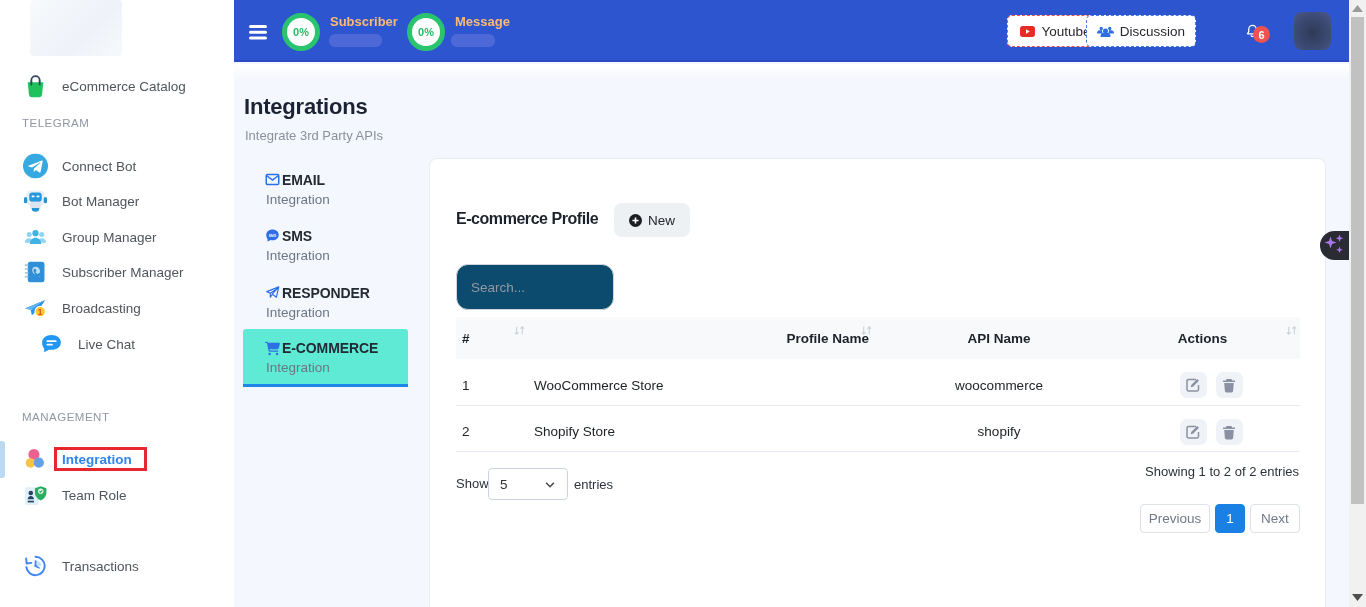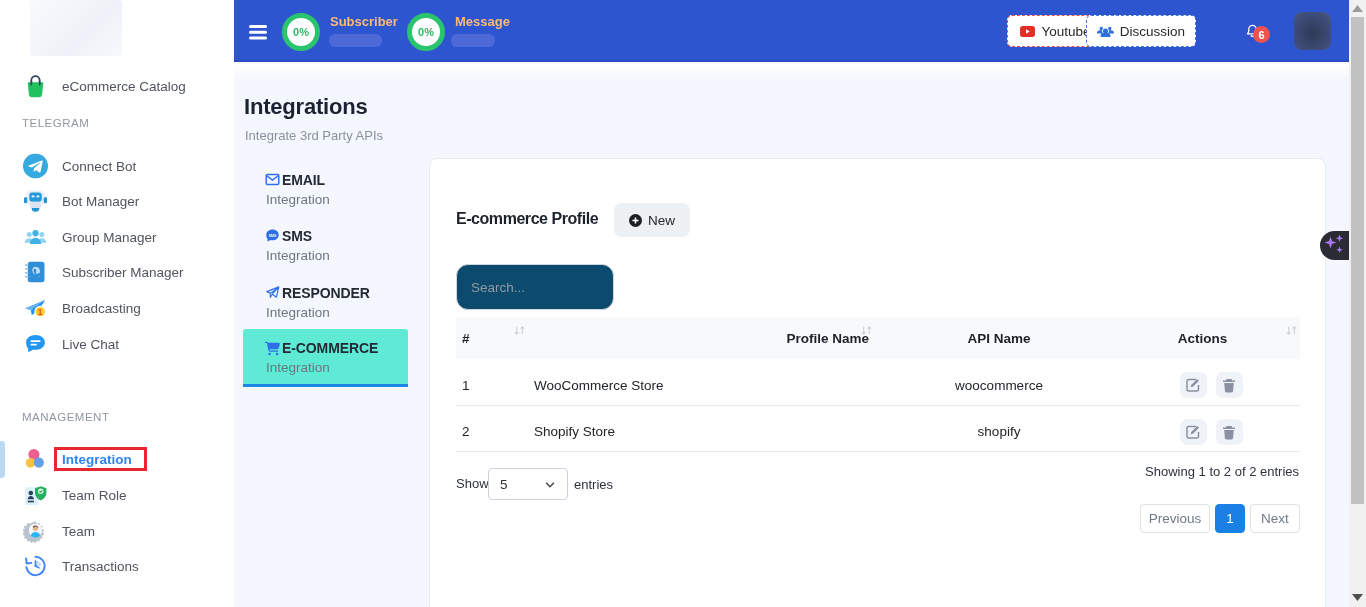--- a/index.html
+++ b/index.html
@@ -183,21 +183,21 @@
     <svg class="ic" viewBox="0 0 24 24">
       <path d="M2 12.5 L21 4.5 L15 13.5 Z" fill="#1565c0"></path>
       <path d="M21 4.5 L15 13.5 L8.5 19 L7.5 14.2 Z" fill="#2196f3"></path>
       <path d="M2 12.5 L7.5 14.2 L21 4.5 Z" fill="#64b5f6"></path>
       <circle cx="16.5" cy="15.5" r="5" fill="#ffc928" stroke="#fff" stroke-width="1.1"></circle>
       <text x="16.5" y="18.6" text-anchor="middle" font-size="8" font-weight="bold" fill="#e5482a" font-family="Liberation Sans">1</text>
     </svg>
     <div class="lb">Broadcasting</div>
   </div>
 
-  <div class="side-item" style="top:329px;">
+  <div class="side-item" style="top:329px;margin-left:16px;">
     <svg class="ic" viewBox="0 0 24 24">
       <path d="M3 10.5C3 6.4 6.9 3.4 12 3.4s9 3 9 7.1-3.9 7.1-9 7.1c-.8 0-1.6-.1-2.4-.2L5 20v-3.6c-1.3-1.2-2-3.4-2-5.9z" fill="#2196f3"></path>
       <line x1="8" y1="9.3" x2="16" y2="9.3" stroke="#fff" stroke-width="1.7" stroke-linecap="round"></line>
       <line x1="8" y1="12.5" x2="12.5" y2="12.5" stroke="#fff" stroke-width="1.7" stroke-linecap="round"></line>
     </svg>
     <div class="lb">Live Chat</div>
   </div>
 
 
   <div class="side-sec" style="top:411px;">MANAGEMENT</div>
@@ -220,31 +220,20 @@
       <circle cx="7.5" cy="10" r="2.2" fill="#27425c"></circle>
       <path d="M4.5 16c0-1.7 1.3-3 3-3s3 1.3 3 3z" fill="#27425c"></path>
       <rect x="4.5" y="17.5" width="6" height="1.6" fill="#27425c"></rect>
       <path d="M17 3.5 l5.5 2 v4.2c0 3.6-2.3 6.3-5.5 7.6-3.2-1.3-5.5-4-5.5-7.6V5.5Z" fill="#27ae60"></path>
       <circle cx="17" cy="8.4" r="2.6" fill="#dff7ec"></circle>
       <path d="M15.8 8.4 l1 1 1.7-1.9" stroke="#27ae60" stroke-width="1.1" fill="none"></path>
     </svg>
     <div class="lb">Team Role</div>
   </div>
 
-  <div class="side-item" style="top:516px;">
-    <svg class="ic" viewBox="0 0 24 24">
-      <path d="M12 2.6l1.2 2.3 2.6-.6.4 2.6 2.6.4-.6 2.6 2.3 1.2-1.6 2.1 1.6 2.1-2.3 1.2.6 2.6-2.6.4-.4 2.6-2.6-.6-1.2 2.3-2.1-1.6-2.1 1.6-1.2-2.3-2.6.6-.4-2.6-2.6-.4.6-2.6-2.3-1.2 1.6-2.1-1.6-2.1 2.3-1.2-.6-2.6 2.6-.4.4-2.6 2.6.6z" fill="#b9c3cd"></path>
-      <circle cx="12" cy="11.2" r="6.2" fill="#fff"></circle>
-      <circle cx="12" cy="11.2" r="6.2" fill="#f4f7fa"></circle>
-      <circle cx="12" cy="9.4" r="2.5" fill="#e8b88a"></circle>
-      <path d="M12 6.6c1.5 0 2.7 1 2.7 2.4-.9-.3-1.8-1-2.1-1.7-.5.6-1.6 1.3-3.2 1.5 0-1.3 1.1-2.2 2.6-2.2z" fill="#5d4037"></path>
-      <path d="M7.5 16.3c.6-2 2.4-3.3 4.5-3.3s3.9 1.3 4.5 3.3a6.2 6.2 0 0 1-9 0z" fill="#29b6f6"></path>
-    </svg>
-    <div class="lb">Team</div>
-  </div>
 
   <div class="side-item" style="top:551px;">
     <svg class="ic" viewBox="0 0 24 24">
       <path d="M12 3.2a8.8 8.8 0 1 1-8.7 10" fill="none" stroke="#4285f4" stroke-width="1.9" stroke-linecap="round"></path>
       <path d="M3.5 9.5 L3 4.8 M3.5 9.5 L8 9" fill="none" stroke="#4285f4" stroke-width="1.9" stroke-linecap="round"></path>
       <path d="M12 12 V6.5 A5.5 5.5 0 0 1 17.5 12 Z" fill="#c9e0fb"></path>
       <circle cx="12" cy="12" r="1.1" fill="#4285f4"></circle>
       <path d="M12 12 L12 7.2 M12 12 L15.4 13.8" stroke="#4285f4" stroke-width="1.6" stroke-linecap="round"></path>
     </svg>
     <div class="lb">Transactions</div>

